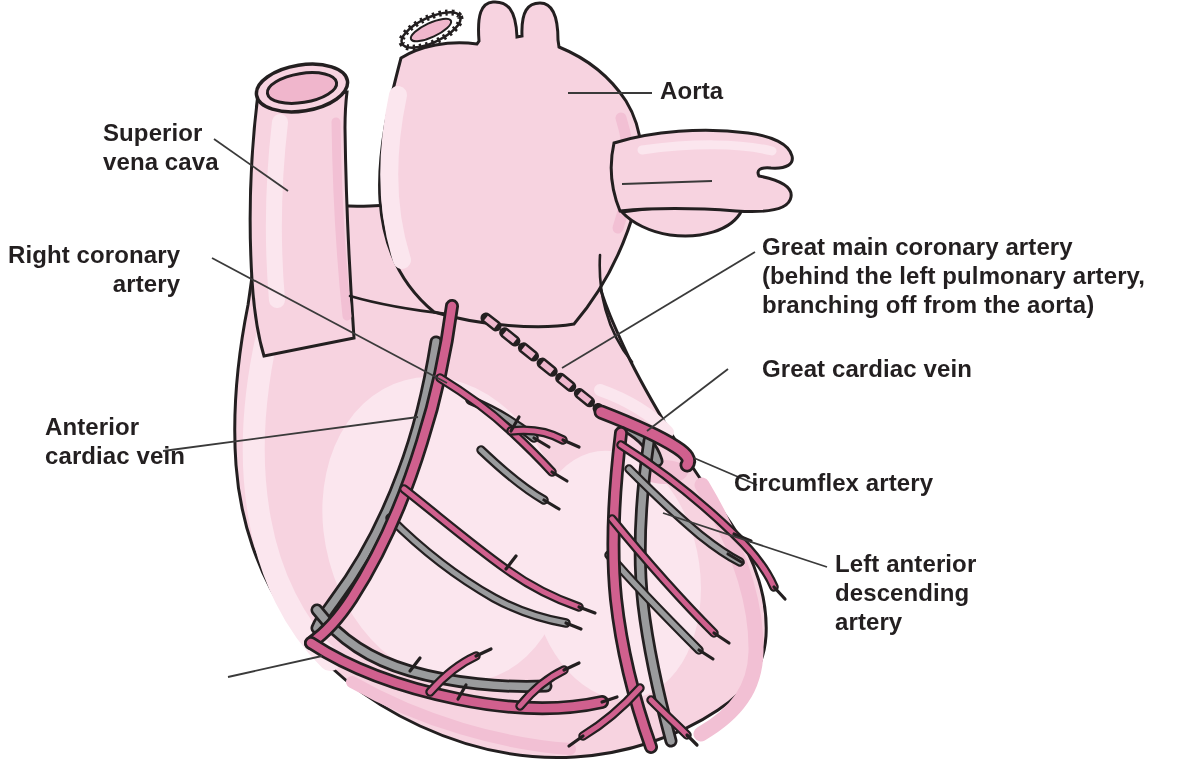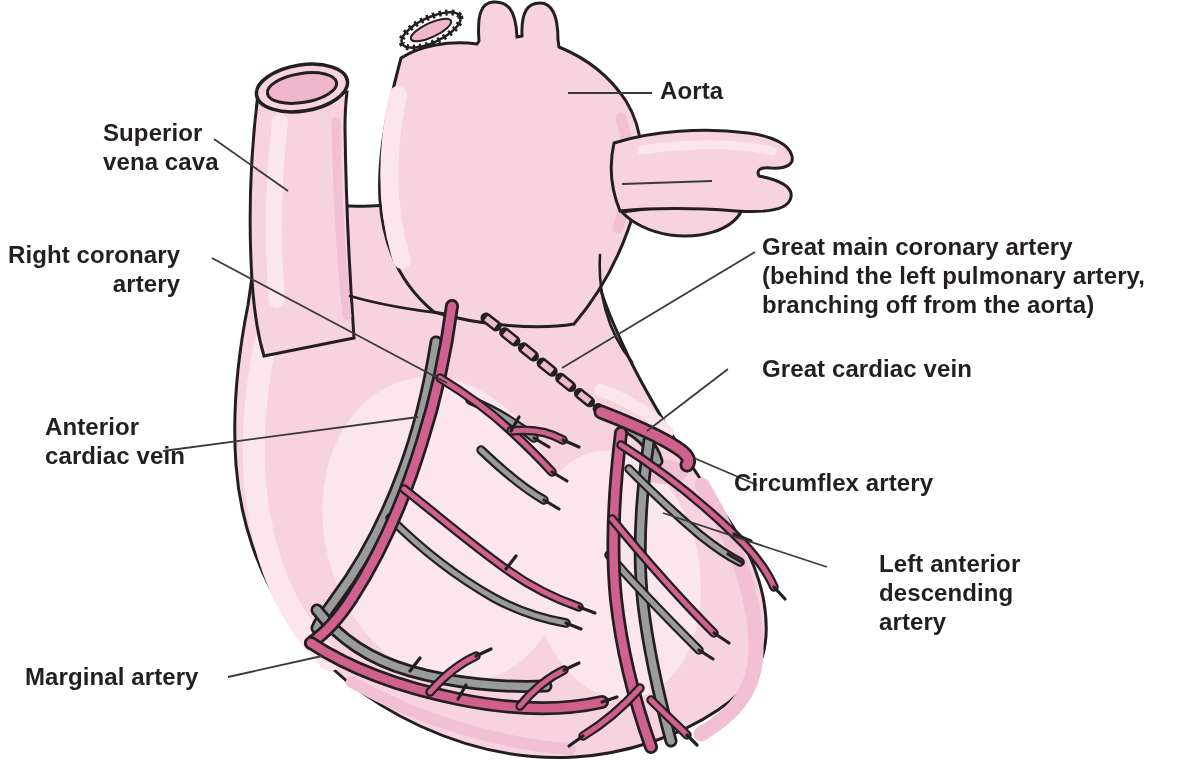--- a/index.html
+++ b/index.html
@@ -15,21 +15,21 @@
        line-height:1.21;white-space:pre-line;letter-spacing:.1px;}
   
   #lbl-aorta{left:660px;top:76px;}
   #lbl-svc{left:103px;top:118px;}
   #lbl-lpa{left:718px;top:162px;}
   #lbl-rca{left:8px;top:240px;text-align:right;}
   #lbl-lmca{left:762px;top:232px;}
   #lbl-gcv{left:738px;top:354px;margin-left:24px;}
   #lbl-acv{left:45px;top:412px;}
   #lbl-cx{left:718px;top:468px;margin-left:16px;}
-  #lbl-lad{left:879px;top:549px;}
+  #lbl-lad{left:835px;top:549px;}
   #lbl-marg{left:25px;top:662px;}
   
   .fillpink{fill:var(--heart_fill);stroke:var(--outline);stroke-width:3;}
   .hl{stroke:var(--heart_highlight);stroke-width:16;fill:none;stroke-linecap:round;}
   .sh{stroke:var(--heart_shadow);stroke-width:12;fill:none;stroke-linecap:round;}
   .contour{fill:none;stroke:var(--outline);stroke-width:2.6;stroke-linecap:round;}
   .vo{fill:none;stroke:var(--outline);stroke-linecap:round;stroke-linejoin:round;}
   .va{fill:none;stroke:var(--artery_pink);stroke-linecap:round;stroke-linejoin:round;}
   .vv{fill:none;stroke:var(--vein_gray);stroke-linecap:round;stroke-linejoin:round;}
   .w-trunk-o{stroke-width:14px;} .w-trunk{stroke-width:8.5px;}
@@ -230,14 +230,13 @@
   <div class="lbl" id="lbl-lmca">Great main coronary artery
 (behind the left pulmonary artery,
 branching off from the aorta)</div>
   <div class="lbl" id="lbl-gcv">Great cardiac vein</div>
   <div class="lbl" id="lbl-acv">Anterior
 cardiac vein</div>
   <div class="lbl" id="lbl-cx">Circumflex artery</div>
   <div class="lbl" id="lbl-lad">Left anterior
 descending
 artery</div>
-  <div class="lbl" id="lbl-marg">Marginal artery</div>
 </div>
 
 </body></html>

